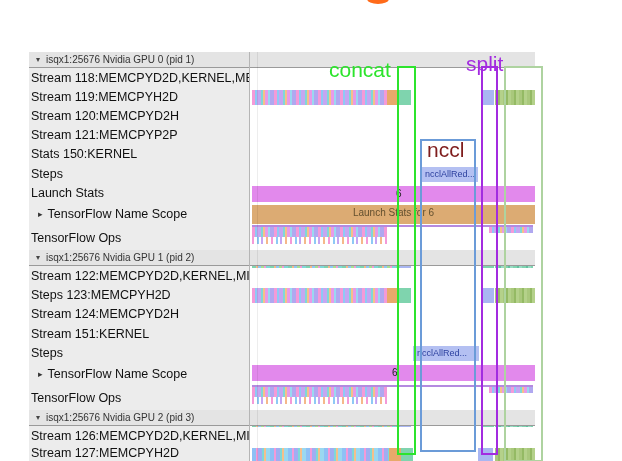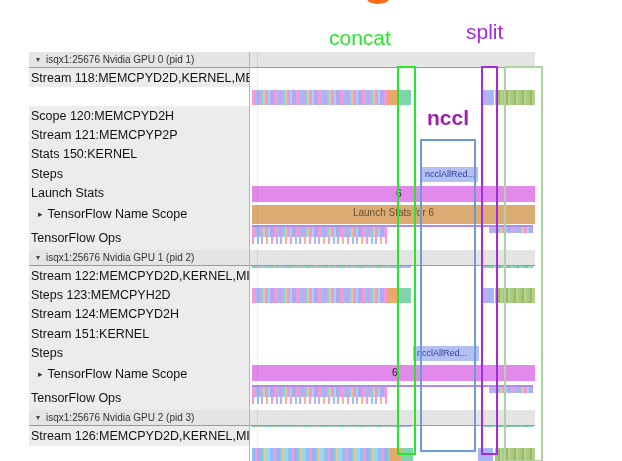--- a/index.html
+++ b/index.html
@@ -48,24 +48,24 @@
   .nccl-bar{background:#b4c0f2;font-size:9px;color:#2b3f9e;line-height:15px;padding-left:4px;
       box-sizing:border-box;white-space:nowrap;overflow:hidden;}
   .violet-line{background:#b48ae0;}
 
   
   .anno-box{position:absolute;box-sizing:border-box;background:transparent;}
   .box-concat{border:2px solid #2ce42c;}
   .box-split{border:2px solid #a32be0;}
   .box-weight{border:2px solid #aed3a0;}
   .box-nccl{border:2px solid #6b9bd8;}
-  .anno-text{position:absolute;font-size:21px;font-weight:bold;white-space:nowrap;}
+  .anno-text{position:absolute;font-size:21px;font-weight:bold;white-space:nowrap;margin-top:32px;}
   .t-concat{color:#2ce42c;font-weight:normal;}
   .t-split{color:#a32be0;font-weight:normal;}
-  .t-nccl{color:#a21caf;font-weight:bold;}
+  .t-nccl{color:#7f1d1d;font-weight:normal;}
   .t-weight{color:#c9e2ba;font-weight:normal;line-height:28px;}
   .orange-frag{position:absolute;left:367px;top:-6px;width:22px;height:10px;
       background:#ff6b1a;border-radius:50%;}
 </style>
 </head>
 <body>
 
 <div id="stage">
 
   <div class="sec-header" style="top:52px">
@@ -79,24 +79,30 @@
       </div>
     <div class="row-track track-gray">
       <div class="bar stripes-mix" style="left:2px;top:2px;width:135px;height:15px"></div>
       <div class="bar seg-orange" style="left:137px;top:2px;width:12px;height:15px"></div>
       <div class="bar seg-teal" style="left:149px;top:2px;width:12px;height:15px"></div>
       <div class="bar seg-blue" style="left:231px;top:2px;width:13px;height:15px"></div>
       <div class="bar stripes-green" style="left:245px;top:2px;width:40px;height:15px"></div>
     </div>
   </div>
 
+  <div class="row" style="top:87.2px;height:19.2px">
+    <div class="row-label">
+        <span>Stream 119:MEMCPYH2D</span>
+      </div>
+    <div class="row-track track-white"></div>
+  </div>
 
   <div class="row" style="top:106.4px;height:19.2px">
     <div class="row-label">
-        <span>Scope 120:MEMCPYD2H</span>
+        <span>Stream 120:MEMCPYD2H</span>
       </div>
     <div class="row-track track-gray"></div>
   </div>
 
   <div class="row" style="top:125.6px;height:19.2px">
     <div class="row-label">
         <span>Stream 121:MEMCPYP2P</span>
       </div>
     <div class="row-track track-white"></div>
   </div>
@@ -243,20 +249,26 @@
       </div>
     <div class="row-track track-gray">
       <div class="bar stripes-blue" style="left:2px;top:2px;width:137px;height:15px"></div>
       <div class="bar seg-orange" style="left:139px;top:2px;width:12px;height:15px"></div>
       <div class="bar seg-teal" style="left:151px;top:2px;width:12px;height:15px"></div>
       <div class="bar seg-blue" style="left:228px;top:2px;width:15px;height:15px"></div>
       <div class="bar stripes-green" style="left:245px;top:2px;width:40px;height:15px"></div>
     </div>
   </div>
 
+  <div class="row" style="top:445.6px;height:15.4px">
+    <div class="row-label">
+        <span>Stream 127:MEMCPYH2D</span>
+      </div>
+    <div class="row-track track-white"></div>
+  </div>
 
   <div class="divider"></div>
   <div class="gridline"></div>
 
   <div class="orange-frag"></div>
 
   <div class="anno-box box-concat" style="left:397px;top:66px;width:19px;height:389px"></div>
   <div class="anno-box box-split" style="left:481px;top:66px;width:17px;height:389px"></div>
   <div class="anno-box box-weight" style="left:504px;top:66px;width:39px;height:396px"></div>
   <div class="anno-box box-nccl" style="left:420px;top:139px;width:56px;height:313px"></div>

